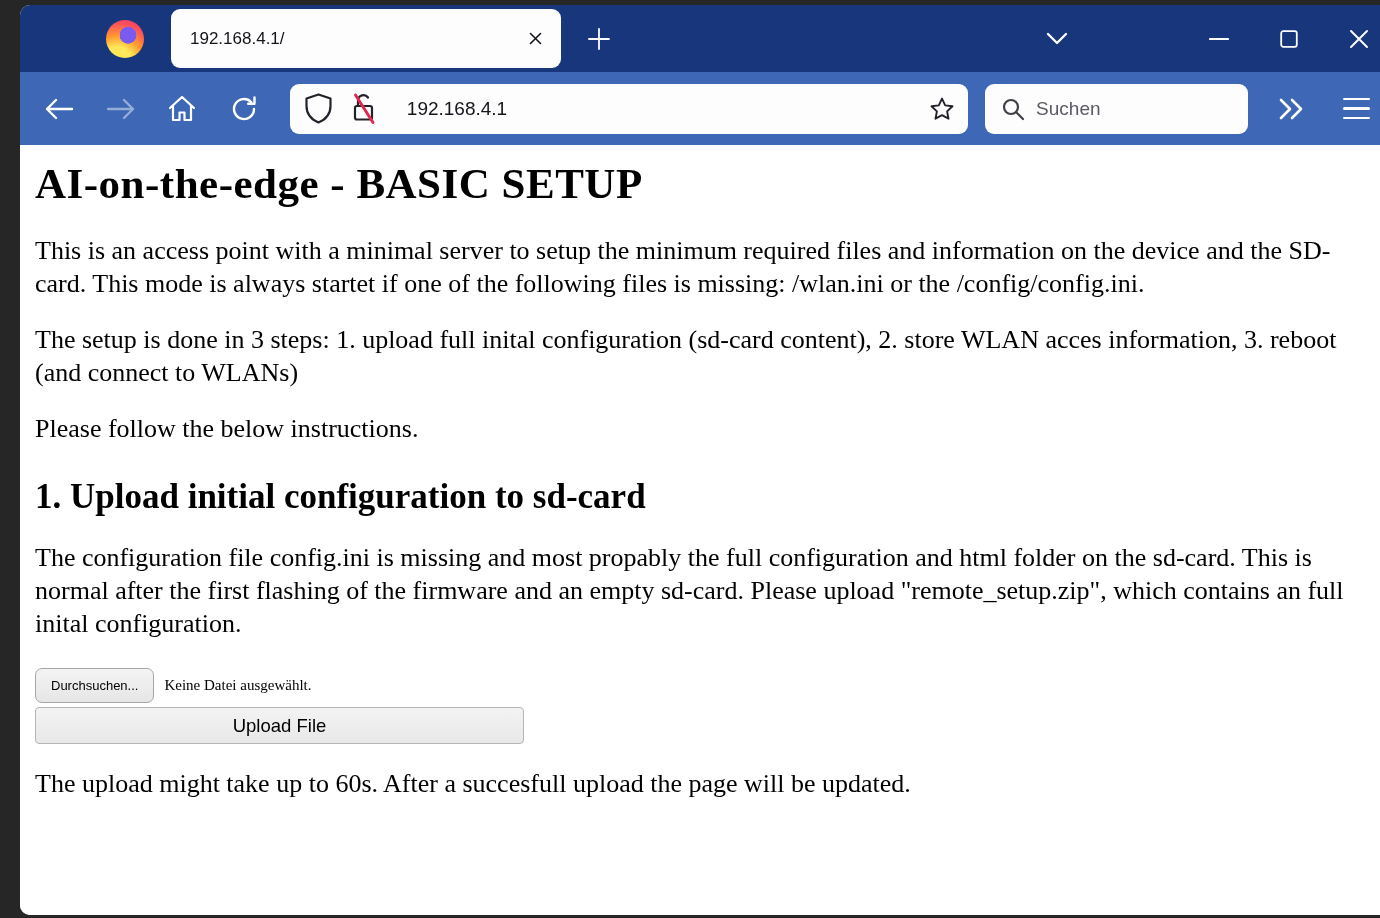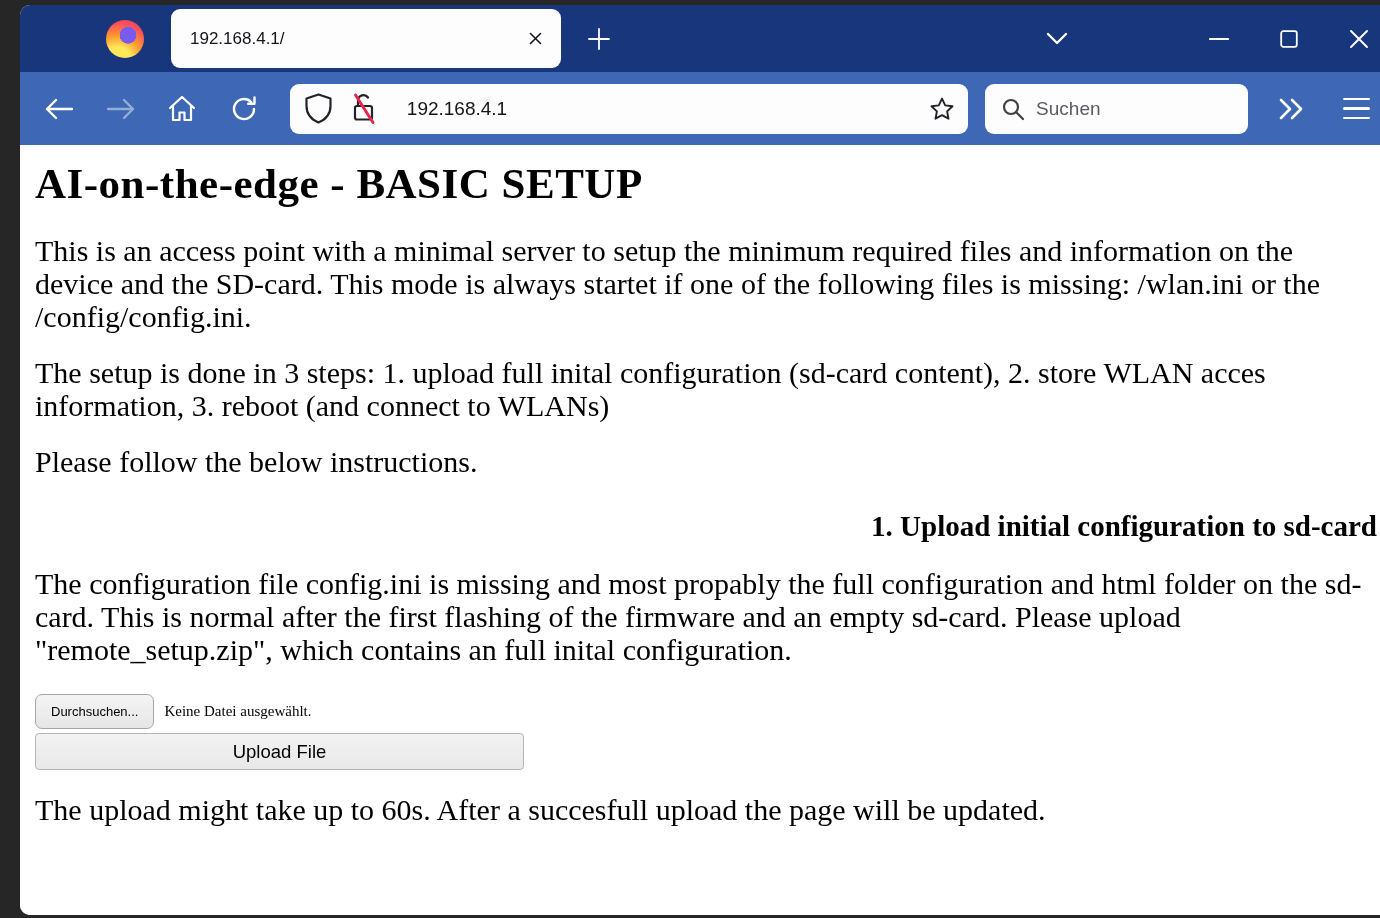--- a/index.html
+++ b/index.html
@@ -49,22 +49,22 @@
   .searchbox input::placeholder{ color:#5b5b66; opacity:1; }
   .overflow-btn{ margin-left:23px; }
   .menu-btn{ margin-left:22px; margin-right:14px; }
   .hamburger{ display:flex; flex-direction:column; gap:7px; }
   .hamburger span{ display:block; width:27px; height:2.6px; background:#fff; border-radius:2px; }
 
   
   .content{ flex:1; background:#ffffff; padding:0 15px; overflow:hidden;
     font-family:"Liberation Serif", serif; color:#000; }
   .content h1{ font-size:43px; font-weight:bold; margin:14px 0 26px; letter-spacing:0.5px; }
-  .content p{ font-size:30px; line-height:33px; margin:23px 0; }
-  .content h2{ font-size:29px; font-weight:bold; margin:32px 0 24px;text-align:right; }
+  .content p{ font-size:26px; line-height:33px; margin:23px 0; }
+  .content h2{ font-size:35px; font-weight:bold; margin:32px 0 24px; }
 
   .file-row{ display:flex; align-items:center; margin-top:28px; font-family:"Liberation Sans",sans-serif; }
   .browse-btn{ height:35px; padding:0 15px; font-size:13px; color:#000;
     background:linear-gradient(#f4f4f4,#e6e6e6); border:1px solid #a6a6a6; border-radius:7px;
     font-family:"Liberation Sans",sans-serif; }
   .file-status{ font-size:15px; margin-left:10px; color:#000;font-family:Liberation Serif, serif; }
   .upload-btn{ display:block; width:489px; height:37px; margin-top:4px; font-size:18.5px; color:#000;
     background:linear-gradient(#f3f3f3,#e8e8e8); border:1px solid #b5b5b5; border-radius:4px;
     font-family:"Liberation Sans",sans-serif; }
   .note{ margin-top:31px; }

